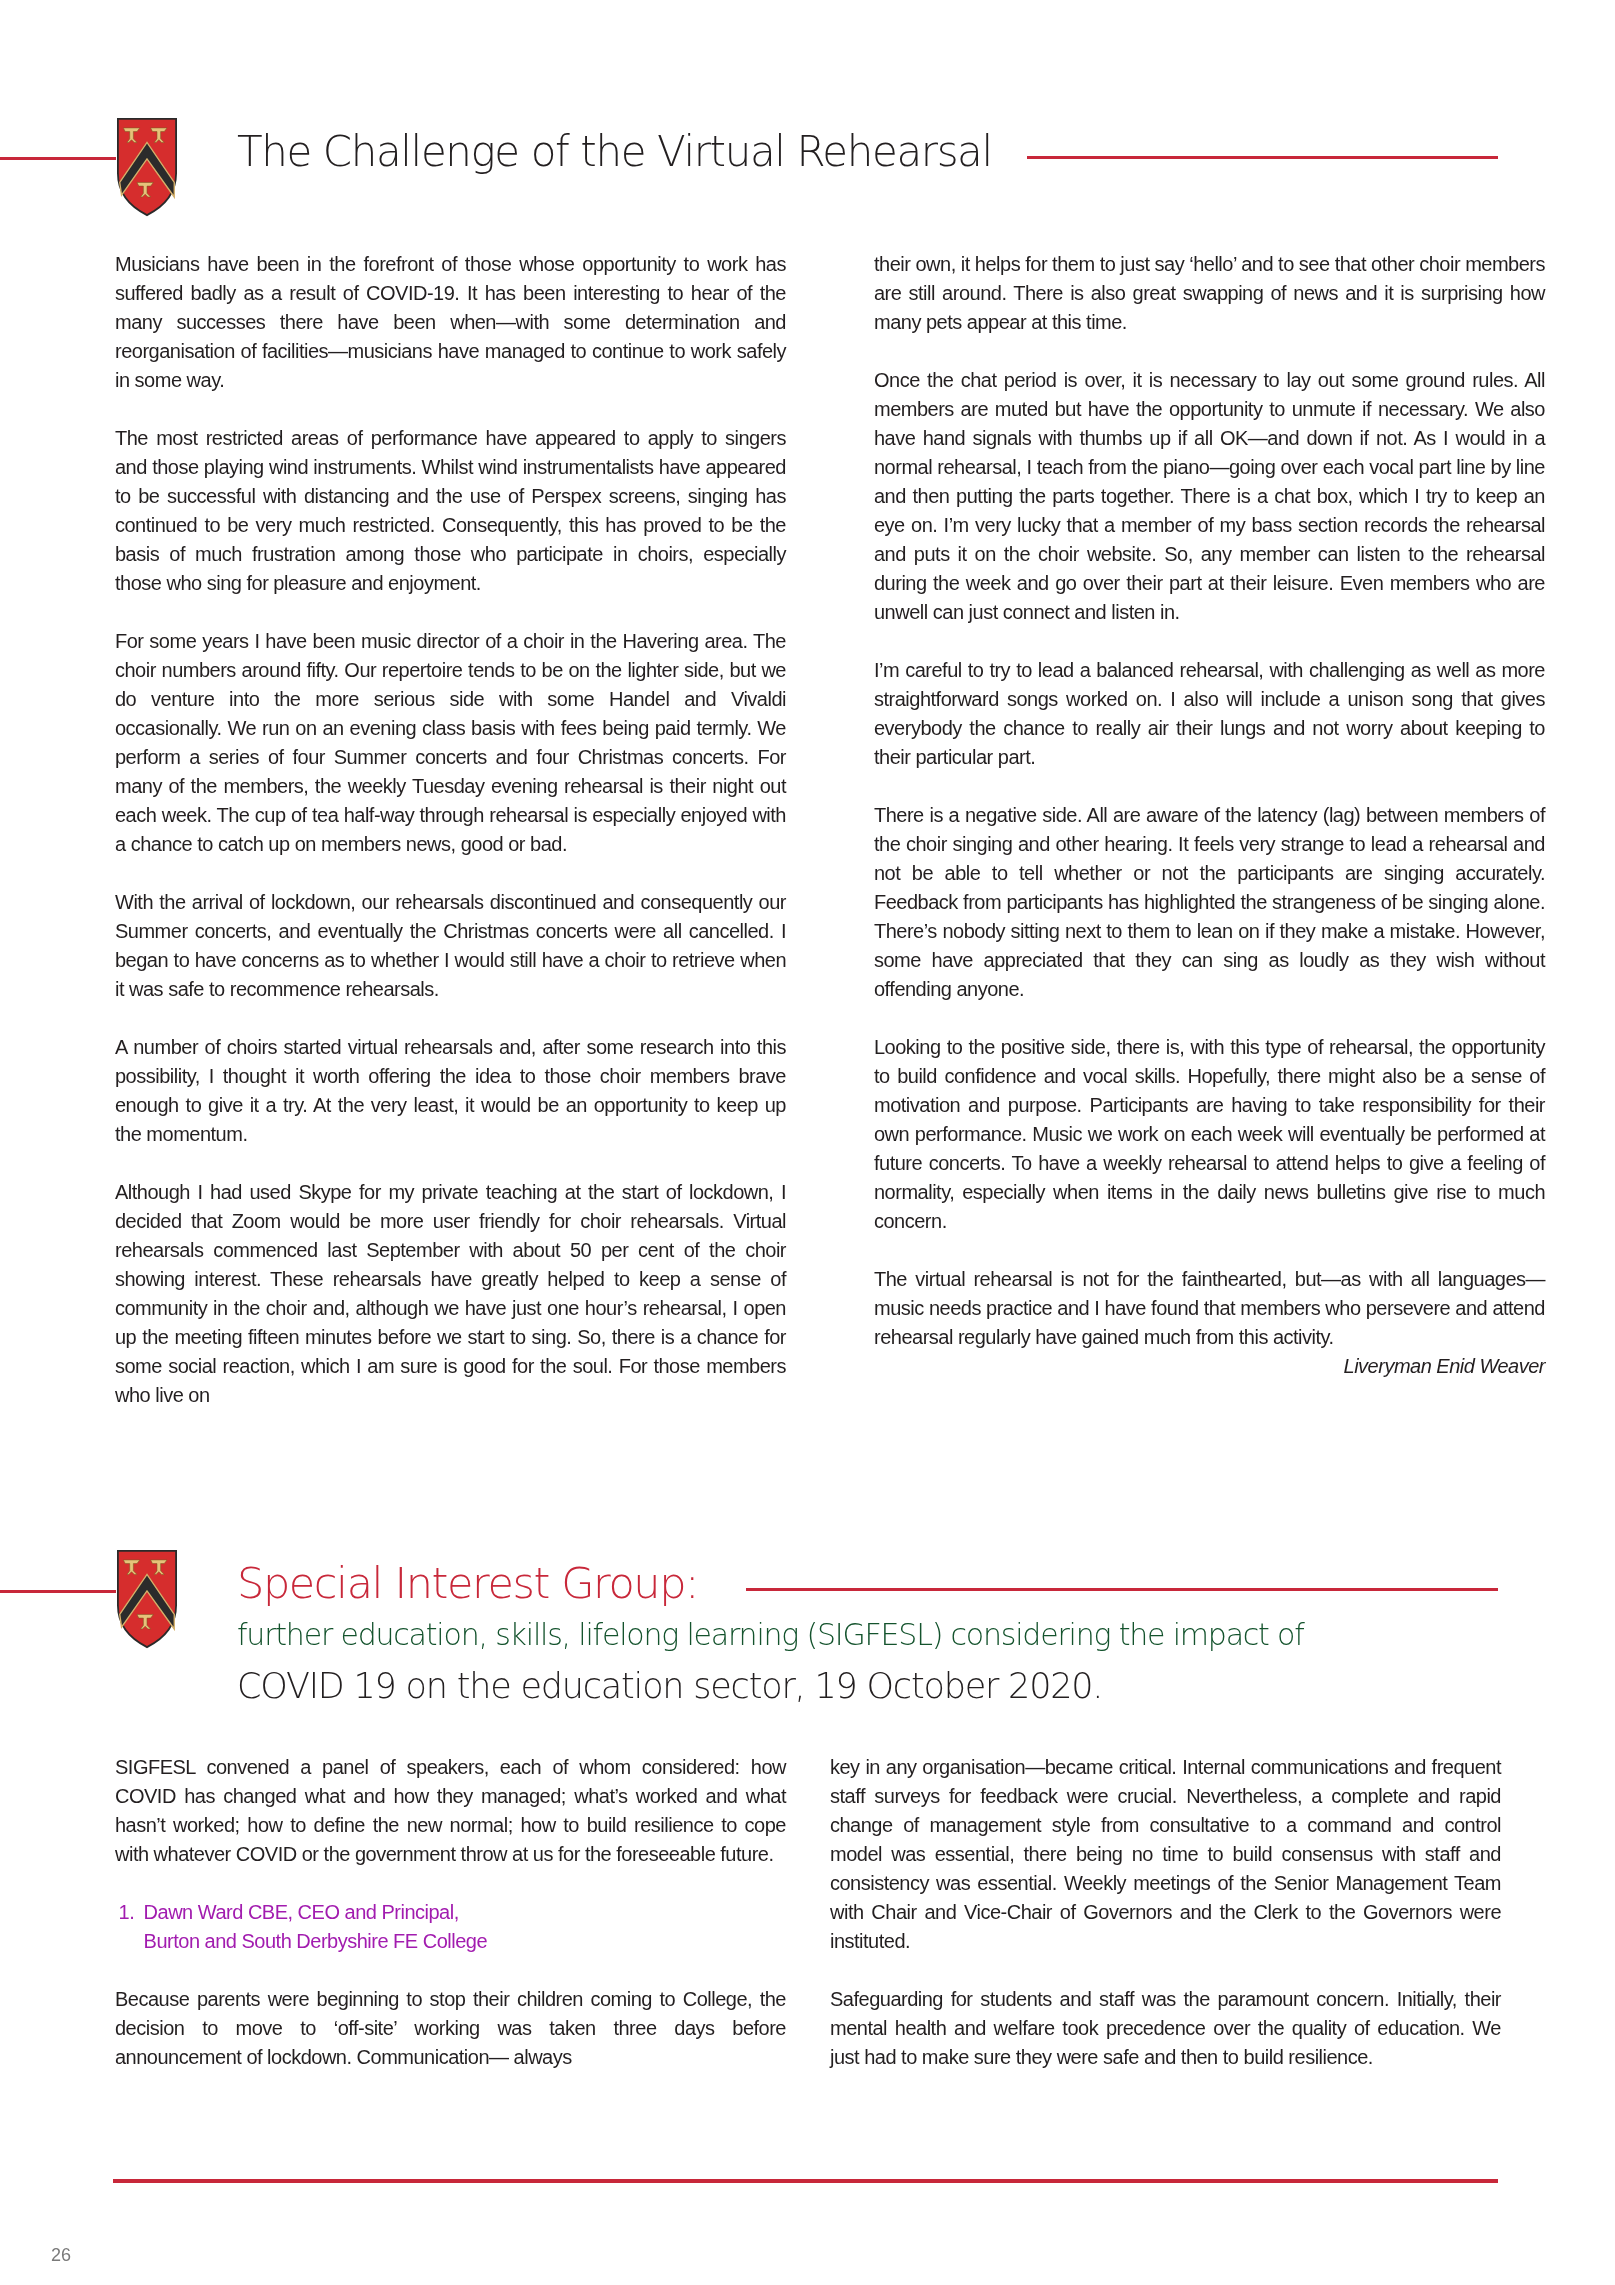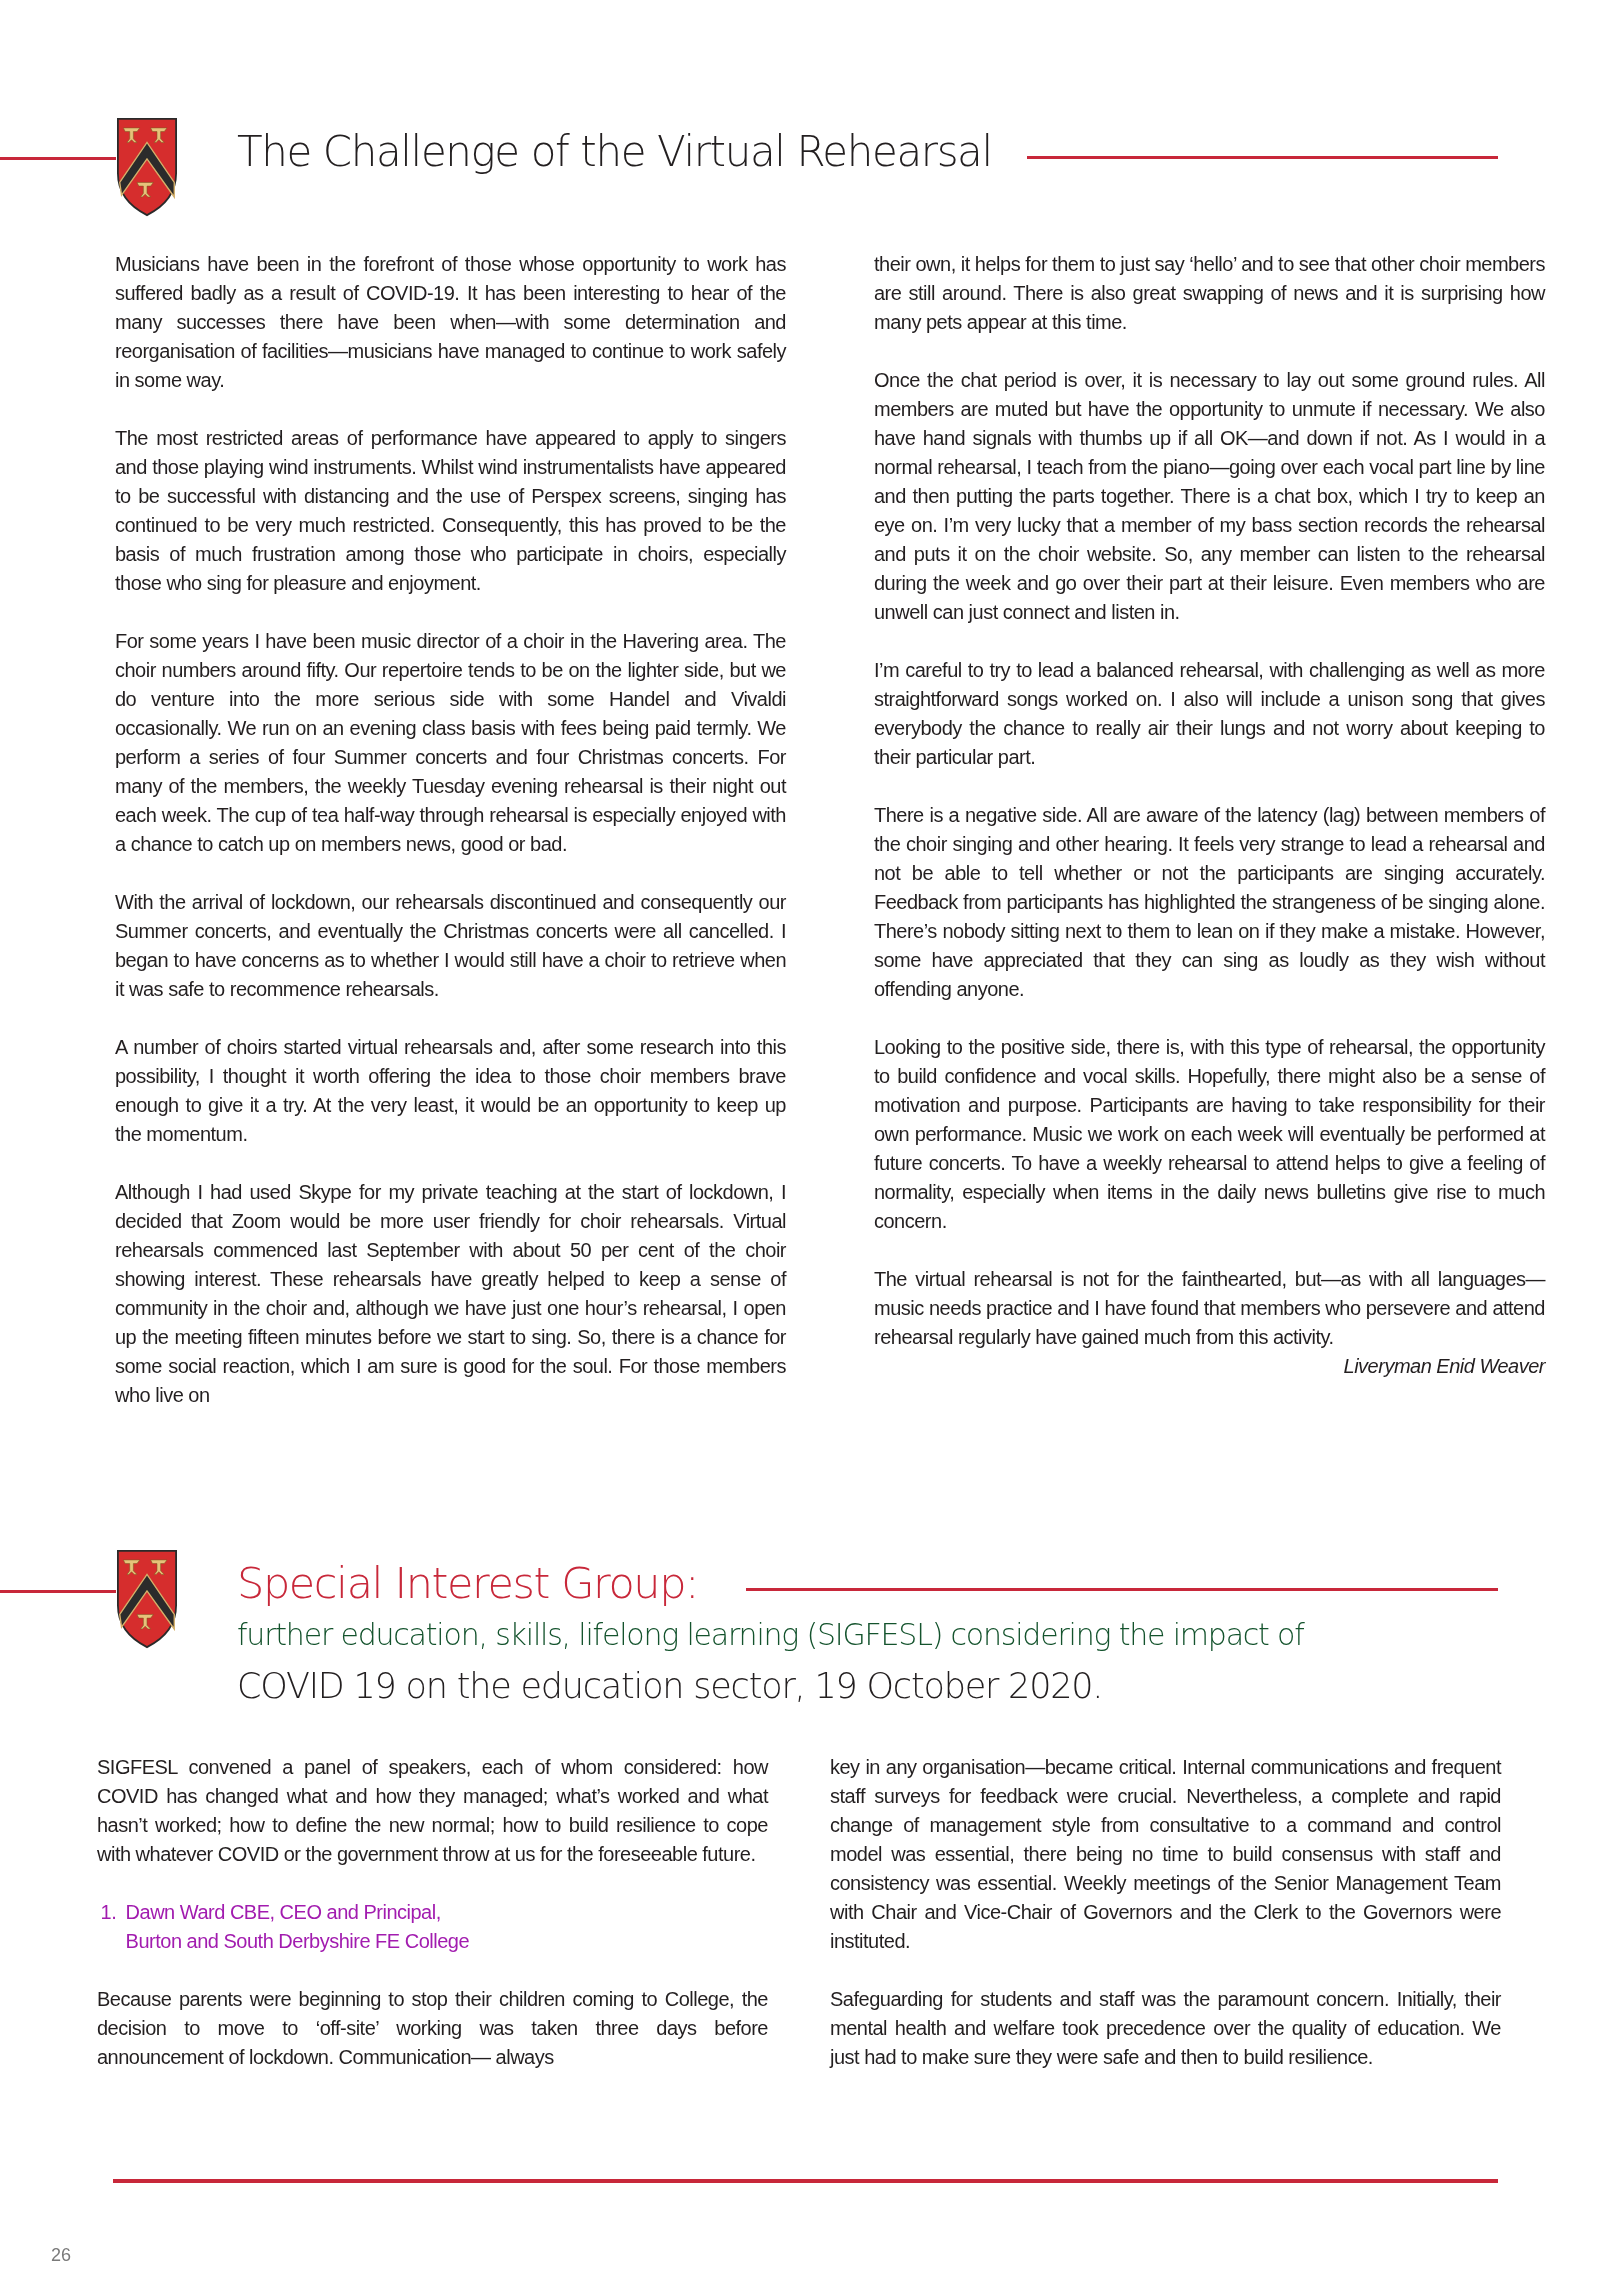--- a/index.html
+++ b/index.html
@@ -73,21 +73,21 @@
     <path d="M8 12 h18 l-3 4 h-4 v8 l4 4 h-3 l-3 -3 l-3 3 h-2 l3 -4 v-8 h-5 z"></path>
     <path d="M38 12 h18 l-3 4 h-4 v8 l4 4 h-3 l-3 -3 l-3 3 h-2 l3 -4 v-8 h-5 z"></path>
     <path d="M23 72 h18 l-3 4 h-4 v8 l4 4 h-3 l-3 -3 l-3 3 h-2 l3 -4 v-8 h-5 z"></path>
   </g>
 </svg>
 <div class="title" style="left:237px; top:1558px; font-size:43px; color:#c8283a;">Special Interest Group:</div>
 <div class="rule" style="left:746px; top:1588px; width:752px;"></div>
 <div class="title" style="left:237px; top:1617px; font-size:30px; color:#14532d; letter-spacing:-1.2px;">further education, skills, lifelong learning (SIGFESL) considering the impact of</div>
 <div class="title" style="left:237px; top:1666px; font-size:35px; color:#231f20; letter-spacing:-1.2px;">COVID 19 on the education sector, 19 October 2020.</div>
 
-<div class="col" style="left:97px; top:1753px;">
+<div class="col" style="left:115px; top:1753px;">
   <p>SIGFESL convened a panel of speakers, each of whom considered: how COVID has changed what and how they managed; what’s worked and what hasn’t worked; how to define the new normal; how to build resilience to cope with whatever COVID or the government throw at us for the foreseeable future.</p>
   <p class="speaker">
     <span class="num">1.</span><span>Dawn Ward CBE, CEO and Principal,</span>
     <span class="l2">Burton and South Derbyshire FE College</span>
   </p>
   <p>Because parents were beginning to stop their children coming to College, the decision to move to ‘off-site’ working was taken three days before announcement of lockdown. Communication— always</p>
 </div>
 
 <div class="col" style="left:830px; top:1753px;">
   <p>key in any organisation—became critical. Internal communications and frequent staff surveys for feedback were crucial. Nevertheless, a complete and rapid change of management style from consultative to a command and control model was essential, there being no time to build consensus with staff and consistency was essential. Weekly meetings of the Senior Management Team with Chair and Vice-Chair of Governors and the Clerk to the Governors were instituted.</p>

